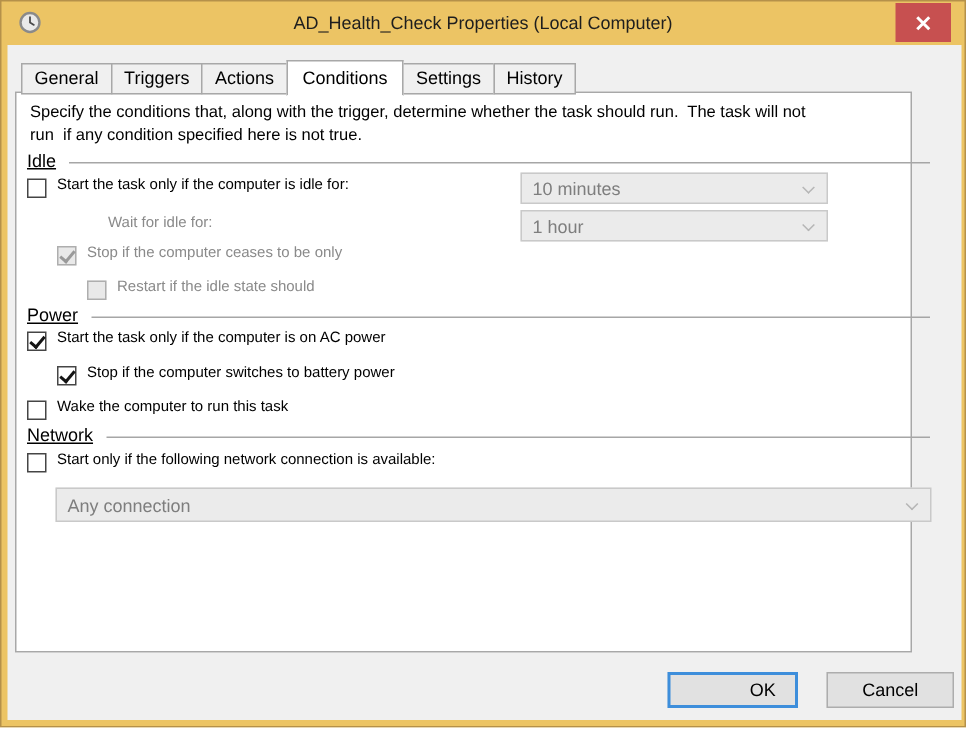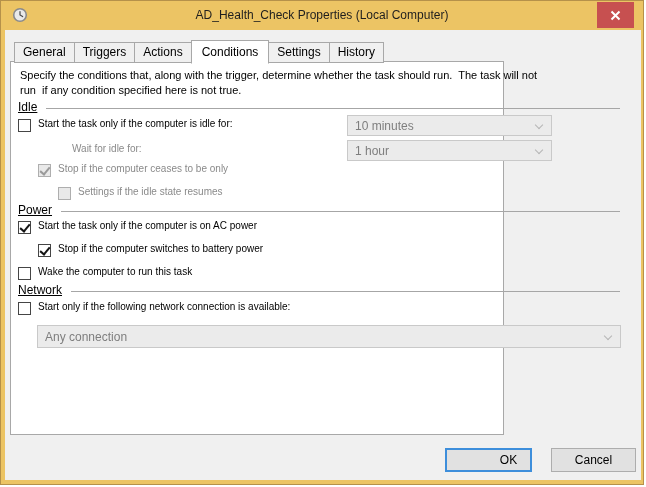--- a/index.html
+++ b/index.html
@@ -15,21 +15,21 @@
 
   
   .client{position:absolute;left:4px;top:29px;width:636px;height:450px;background:#f0f0f0;}
 
   
   .tabstrip{position:absolute;left:9px;top:10px;display:flex;align-items:flex-end;z-index:5;}
   .tab{height:21px;line-height:19px;padding:0 8px;font-size:12px;background:#f0f0f0;border:1px solid #a8a8a8;margin-right:-1px;color:#000;position:relative;white-space:nowrap;}
   .tab.active{height:24px;line-height:22px;background:#fff;border-bottom:1px solid #fff;margin-bottom:-1px;z-index:6;padding:0 10px;}
 
   
-  .page{position:absolute;left:5px;top:31px;width:494px;height:374px;background:#fff;border:1px solid #a8a8a8;z-index:1;}
+  .page{position:absolute;left:5px;top:31px;width:598px;height:374px;background:#fff;border:1px solid #a8a8a8;z-index:1;}
 
   .desc{position:absolute;left:9px;top:6px;width:604px;font-size:11px;line-height:15px;color:#000;white-space:pre-wrap;}
 
   .group{position:absolute;left:7px;width:602px;display:flex;align-items:center;}
   .group .group-label{font-size:12px;color:#000;margin-right:9px;white-space:nowrap;text-decoration:underline;}
   .group .group-line{flex:1;height:1px;background:#a6a6a6;margin-top:2px;}
 
   .lbl{position:absolute;font-size:10px;color:#000;white-space:nowrap;}
   .lbl.disabled{color:#8a8a8a;}
 
@@ -97,21 +97,21 @@
       <span class="lbl disabled" style="left:61px;top:81px;">Wait for idle for:</span>
       <div class="combo disabled" style="left:336px;top:78px;width:205px;">
         <span class="combo-text">1 hour</span>
         <span class="chevron"></span>
       </div>
 
       <span class="cb checked disabled" style="left:27px;top:102px;"></span>
       <span class="lbl disabled" style="left:47px;top:101px;">Stop if the computer ceases to be only</span>
 
       <span class="cb disabled" style="left:47px;top:125px;"></span>
-      <span class="lbl disabled" style="left:67px;top:124px;">Settings if the idle state resumes</span>
+      <span class="lbl disabled" style="left:67px;top:124px;">Restart if the idle state should</span>
 
       <div class="group" style="top:141px;">
         <span class="group-label">Power</span>
         <span class="group-line"></span>
       </div>
 
       <span class="cb checked" style="left:7px;top:159px;"></span>
       <span class="lbl" style="left:27px;top:158px;">Start the task only if the computer is on AC power</span>
 
       <span class="cb checked" style="left:27px;top:182px;"></span>

